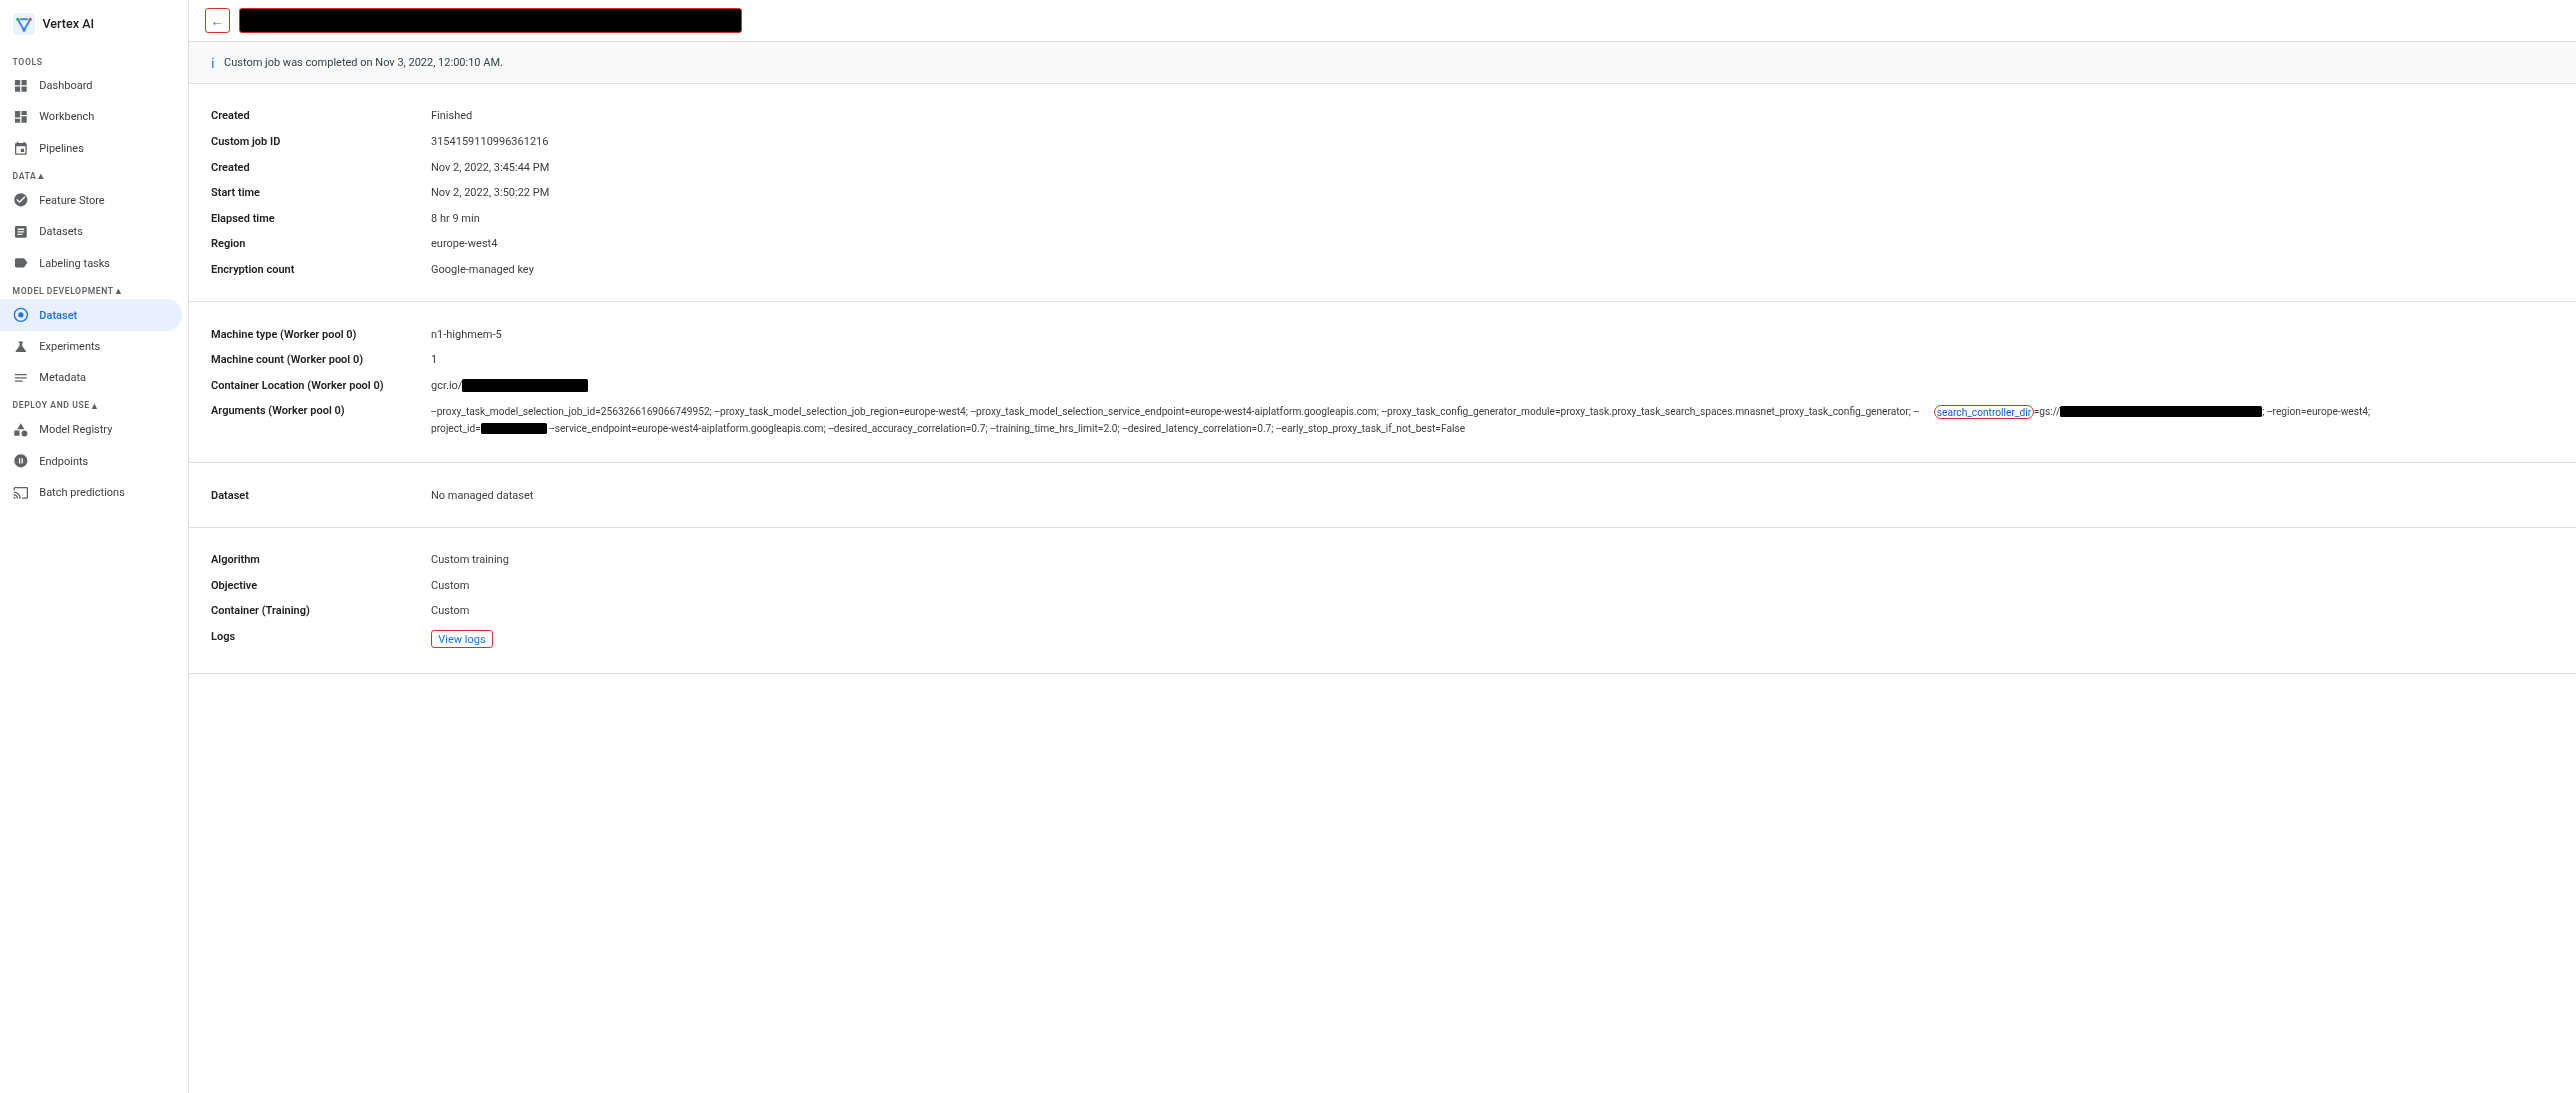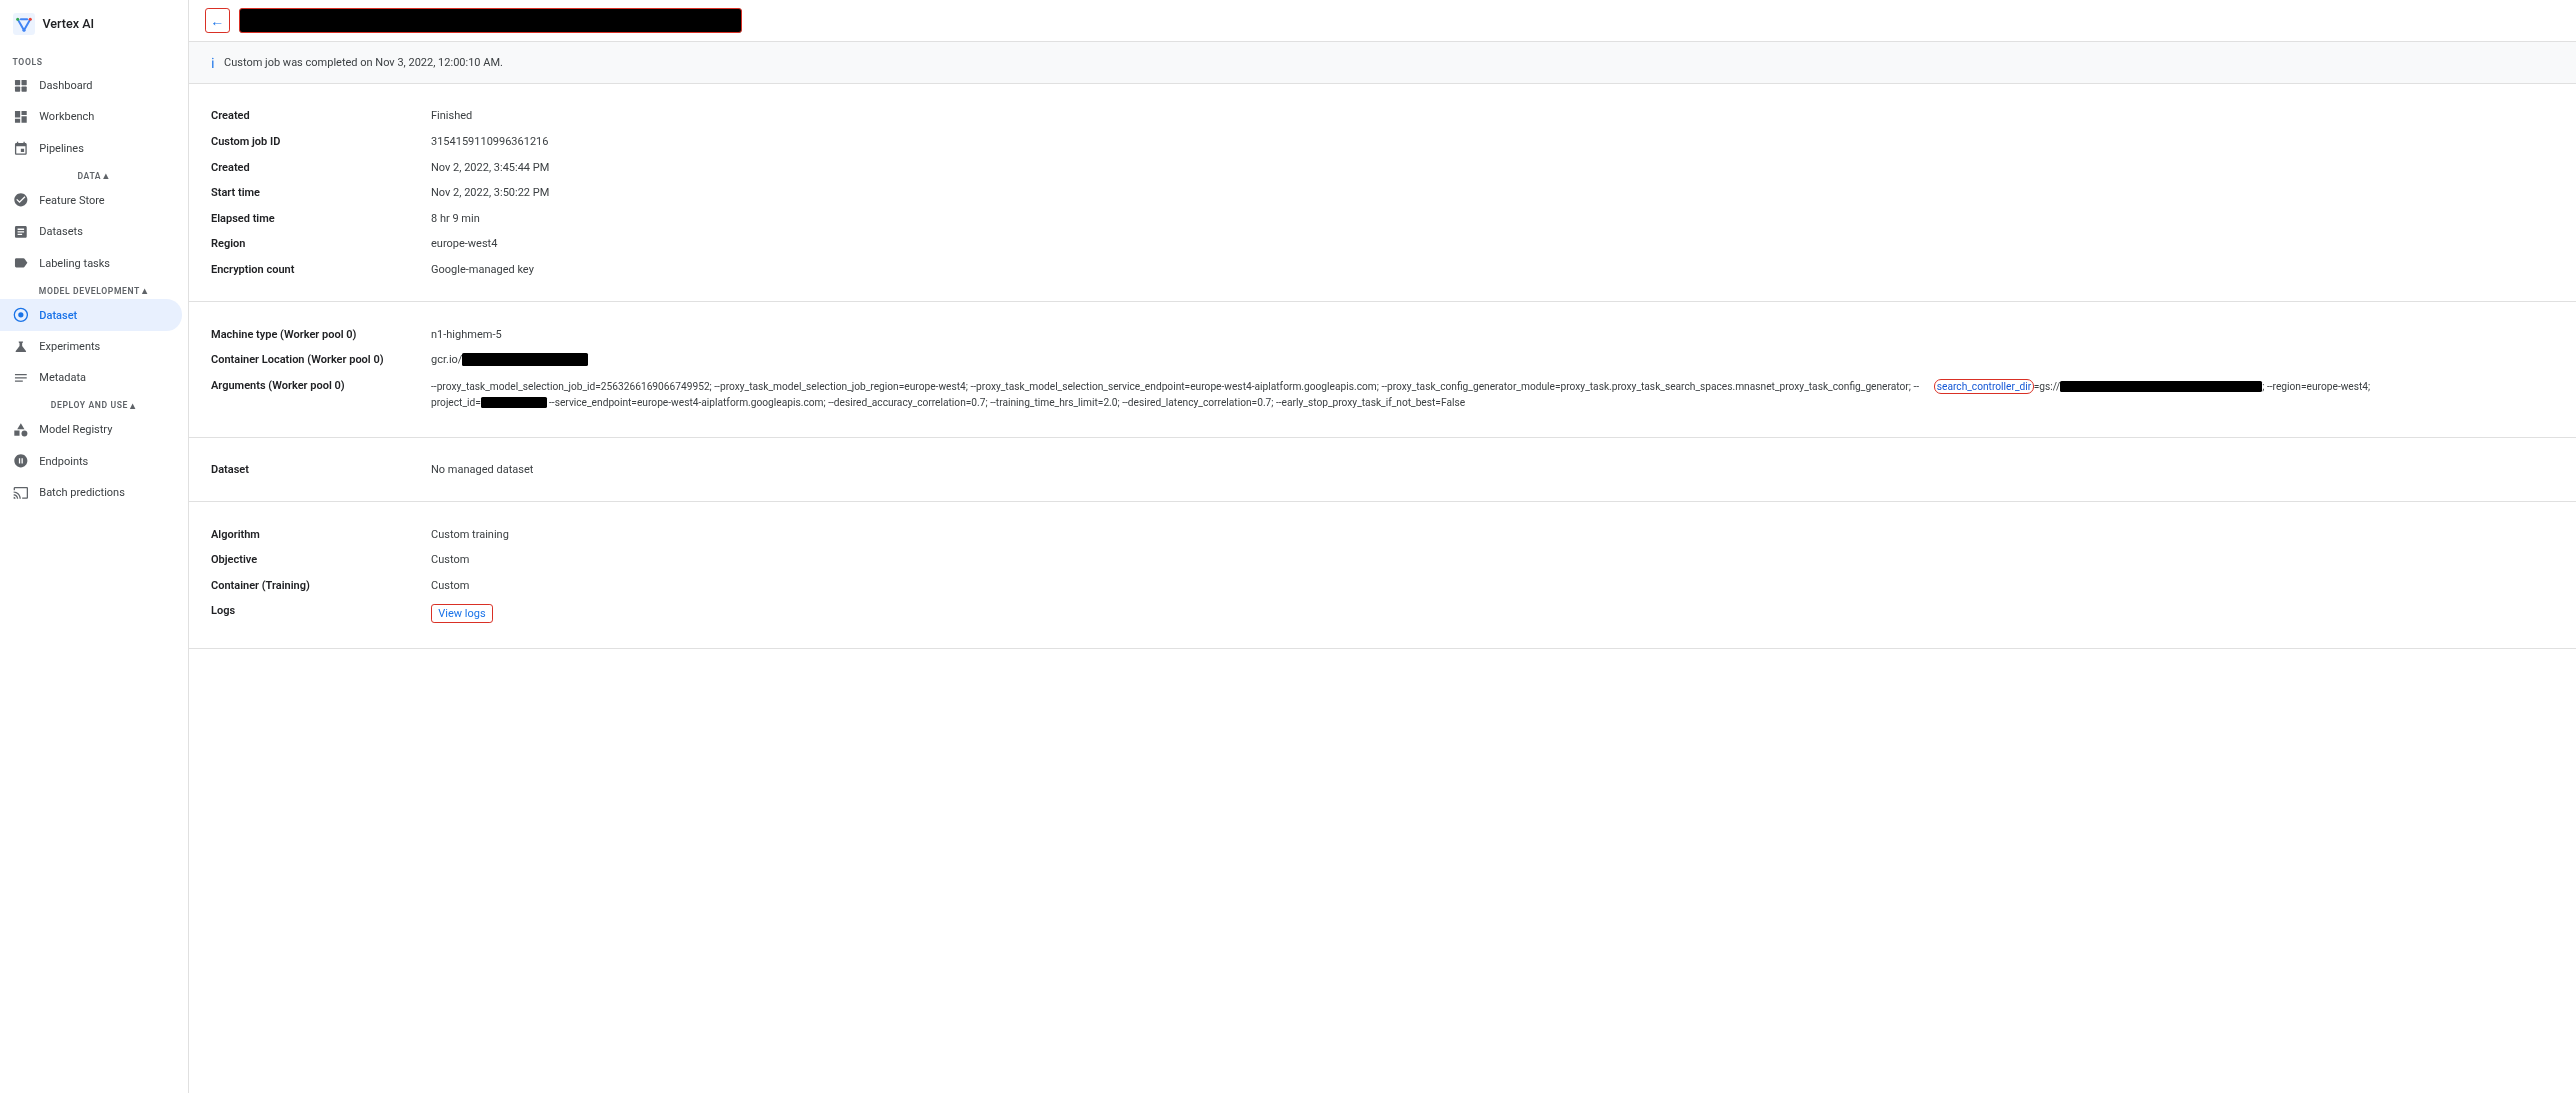--- a/index.html
+++ b/index.html
@@ -47,21 +47,21 @@
       margin-right: 6.3px;
       color: #3c4043;
       font-size: 11px;
       position: relative;
     }
     .sidebar-item.active { background: #e8f0fe; color: #1a73e8; font-weight: 500; }
     .sidebar-item .item-icon { width: 15.7px; height: 15.7px; display: flex; align-items: center; justify-content: center; flex-shrink: 0; }
     .sidebar-section-header {
       display: flex;
       align-items: center;
-      justify-content: center;
+      justify-content: flex-start;
       padding: 6.3px 12.6px 3.1px 12.6px;
     }
     .sidebar-section-header .section-label {
       font-size: 8.6px;
       font-weight: 600;
       color: #5f6368;
       letter-spacing: 0.6px;
       text-transform: uppercase;
     }
     .chevron { font-size: 9.4px; color: #5f6368; }
@@ -373,20 +373,24 @@
         <span class="detail-value">Google-managed key</span>
       </div>
     </div>
 
     <div class="detail-section">
       <div class="detail-row">
         <span class="detail-label">Machine type (Worker pool 0)</span>
         <span class="detail-value">n1-highmem-5</span>
       </div>
       <div class="detail-row">
+        <span class="detail-label">Machine count (Worker pool 0)</span>
+        <span class="detail-value">1</span>
+      </div>
+      <div class="detail-row">
         <span class="detail-label">Container Location (Worker pool 0)</span>
         <span class="detail-value">gcr.io/<span class="redact-inline">&nbsp;&nbsp;&nbsp;&nbsp;&nbsp;&nbsp;&nbsp;&nbsp;&nbsp;&nbsp;&nbsp;&nbsp;&nbsp;&nbsp;&nbsp;&nbsp;&nbsp;&nbsp;&nbsp;&nbsp;&nbsp;&nbsp;&nbsp;&nbsp;&nbsp;&nbsp;&nbsp;&nbsp;&nbsp;&nbsp;&nbsp;&nbsp;&nbsp;&nbsp;&nbsp;&nbsp;&nbsp;&nbsp;&nbsp;&nbsp;&nbsp;&nbsp;&nbsp;&nbsp;&nbsp;&nbsp;</span></span>
       </div>
       <div class="detail-row">
         <span class="detail-label">Arguments (Worker pool 0)</span>
         <div class="args-value">
           <span>--proxy_task_model_selection_job_id=2563266169066749952; --proxy_task_model_selection_job_region=europe-west4; --proxy_task_model_selection_service_endpoint=europe-west4-aiplatform.googleapis.com; --proxy_task_config_generator_module=proxy_task.proxy_task_search_spaces.mnasnet_proxy_task_config_generator; --</span><span class="args-highlight">search_controller_dir</span><span>=gs://</span><span class="redact-inline">&nbsp;&nbsp;&nbsp;&nbsp;&nbsp;&nbsp;&nbsp;&nbsp;&nbsp;&nbsp;&nbsp;&nbsp;&nbsp;&nbsp;&nbsp;&nbsp;&nbsp;&nbsp;&nbsp;&nbsp;&nbsp;&nbsp;&nbsp;&nbsp;&nbsp;&nbsp;&nbsp;&nbsp;&nbsp;&nbsp;&nbsp;&nbsp;&nbsp;&nbsp;&nbsp;&nbsp;&nbsp;&nbsp;&nbsp;&nbsp;&nbsp;&nbsp;&nbsp;&nbsp;&nbsp;&nbsp;&nbsp;&nbsp;&nbsp;&nbsp;&nbsp;&nbsp;&nbsp;&nbsp;&nbsp;&nbsp;&nbsp;&nbsp;&nbsp;&nbsp;&nbsp;&nbsp;&nbsp;&nbsp;&nbsp;&nbsp;&nbsp;&nbsp;&nbsp;&nbsp;&nbsp;&nbsp;&nbsp;&nbsp;&nbsp;&nbsp;&nbsp;&nbsp;&nbsp;&nbsp;</span><span>; --region=europe-west4;</span><br>
           <span>project_id=</span><span class="redact-inline">&nbsp;&nbsp;&nbsp;&nbsp;&nbsp;&nbsp;&nbsp;&nbsp;&nbsp;&nbsp;&nbsp;&nbsp;&nbsp;&nbsp;&nbsp;&nbsp;&nbsp;&nbsp;&nbsp;&nbsp;&nbsp;&nbsp;&nbsp;&nbsp;&nbsp;&nbsp;</span><span> --service_endpoint=europe-west4-aiplatform.googleapis.com; --desired_accuracy_correlation=0.7; --training_time_hrs_limit=2.0; --desired_latency_correlation=0.7; --early_stop_proxy_task_if_not_best=False</span>
         </div>
       </div>

